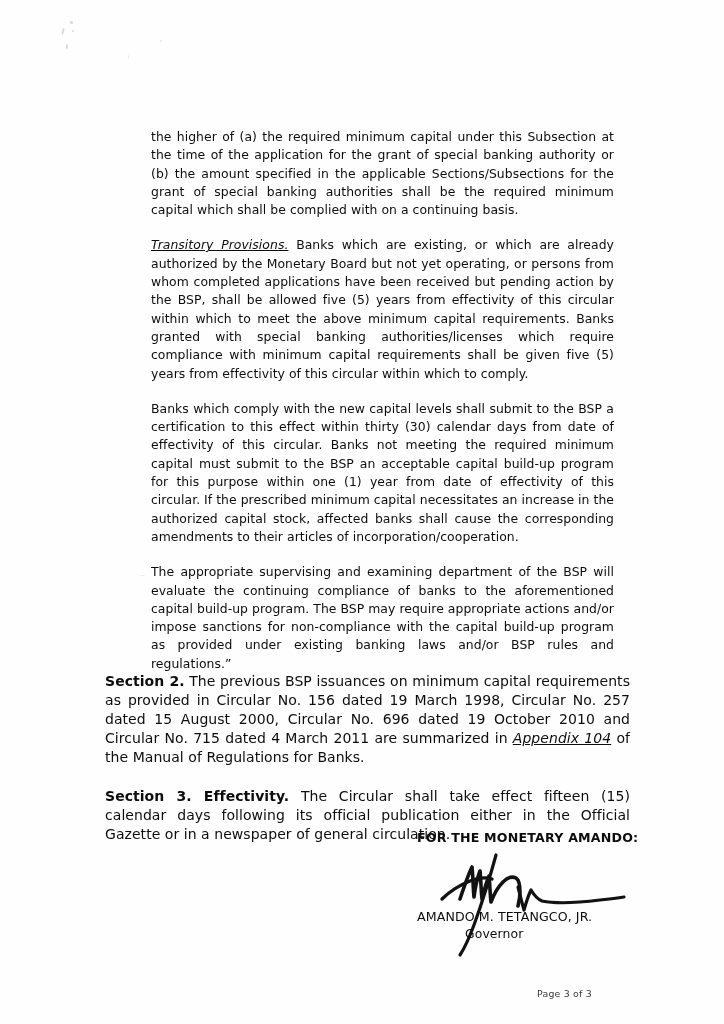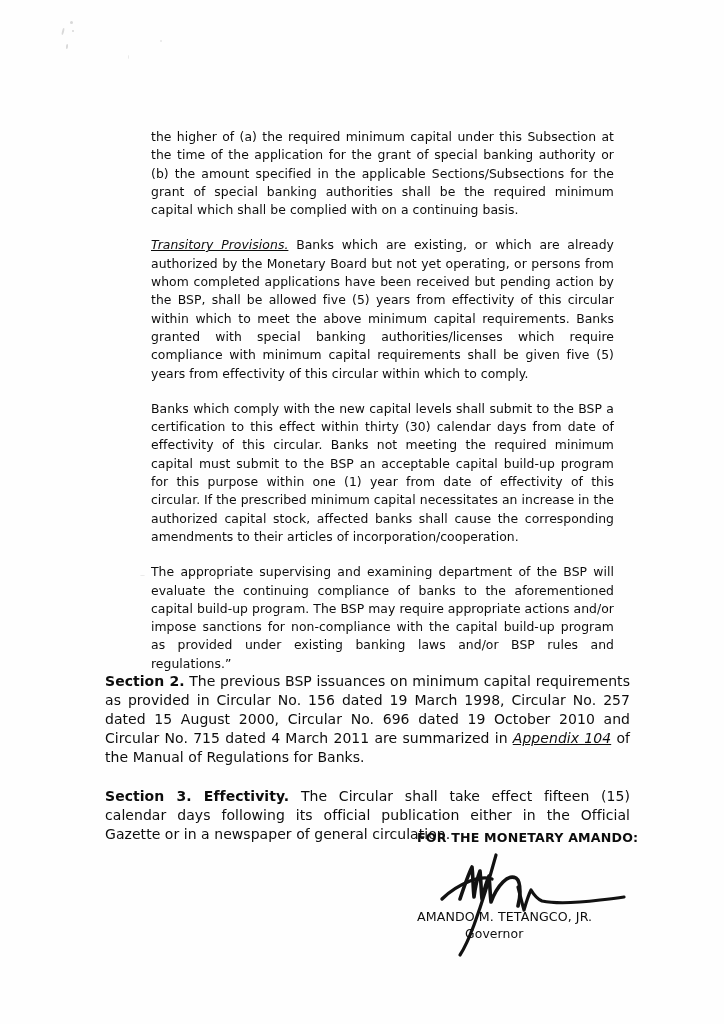--- a/index.html
+++ b/index.html
@@ -183,14 +183,17 @@
           <path d="M114 40 C116 48, 118 56, 120 63 C122 56, 124 49, 127 43 C130 48, 133 52, 138 54 C152 57, 172 56, 196 53 C206 52, 214 51, 220 50" stroke-width="3.2"></path>
         </g>
       </svg>
     </div>
 
     <p class="signer-name">AMANDO M. TETANGCO, JR.</p>
     <p class="signer-title">Governor</p>
   </div>
 
 
+  <div class="page-footer">
+    <span>Page 3 of 3</span>
+  </div>
 
 </div>
 
 </body></html>

